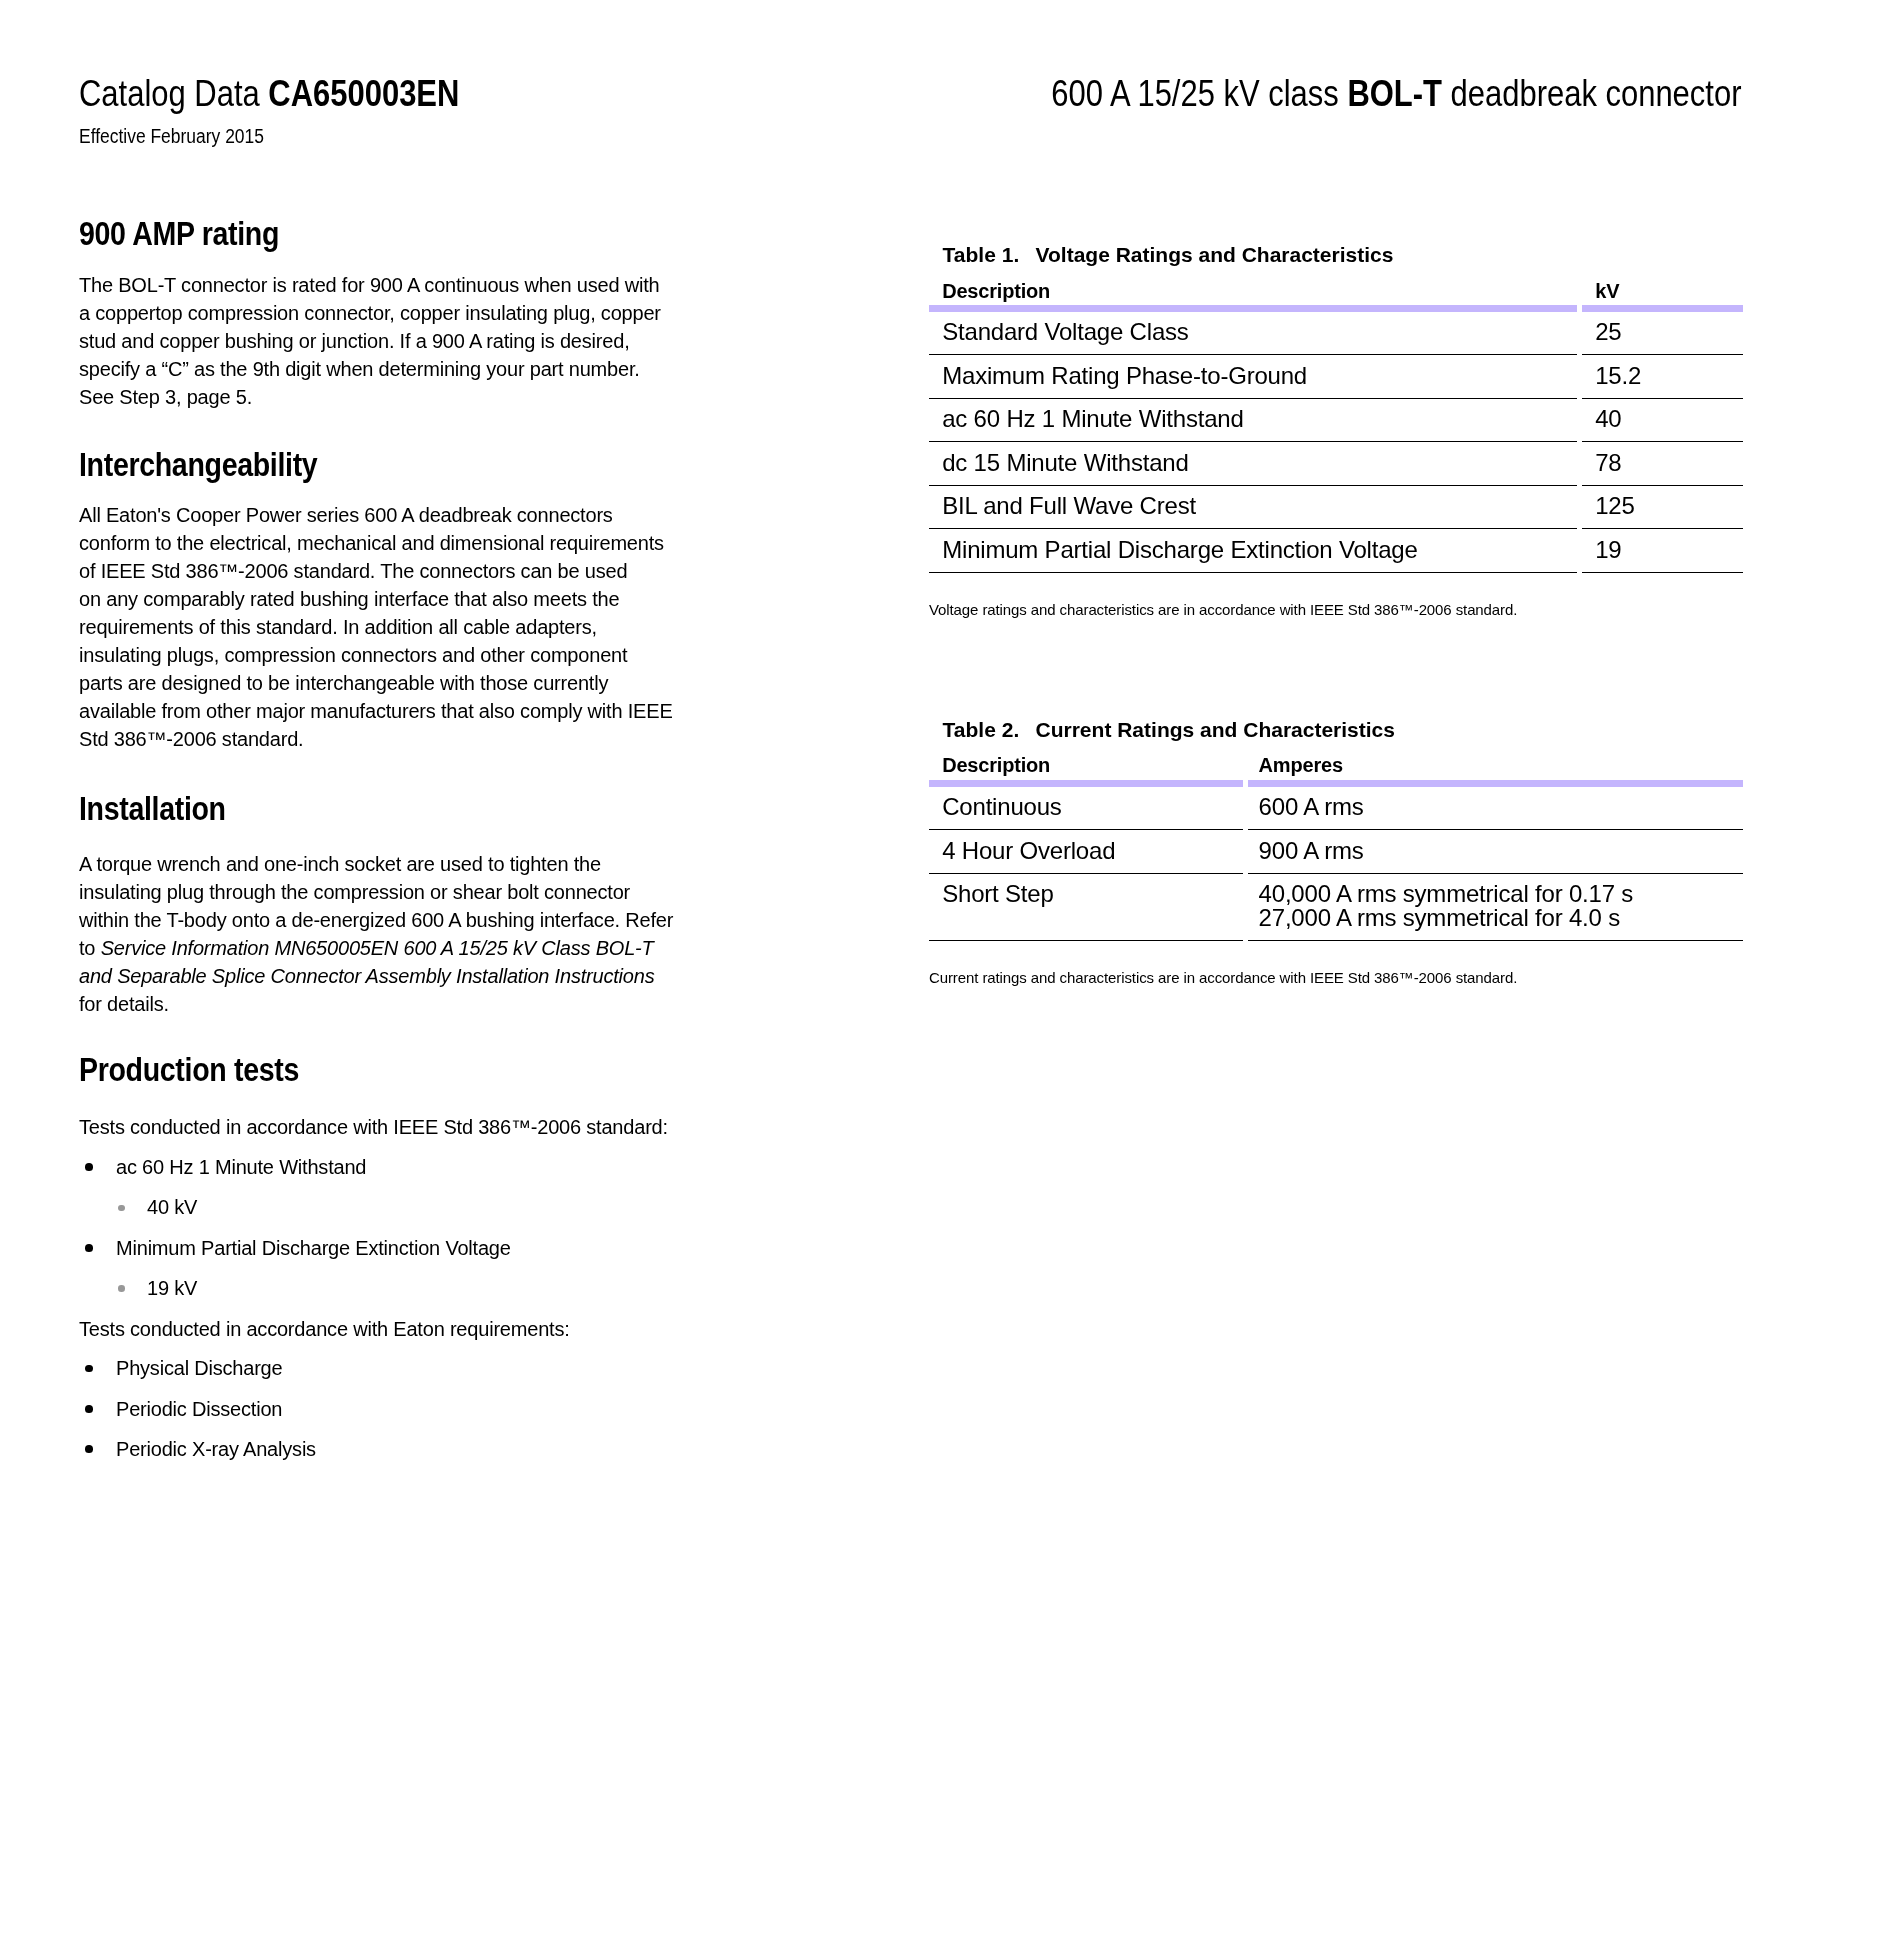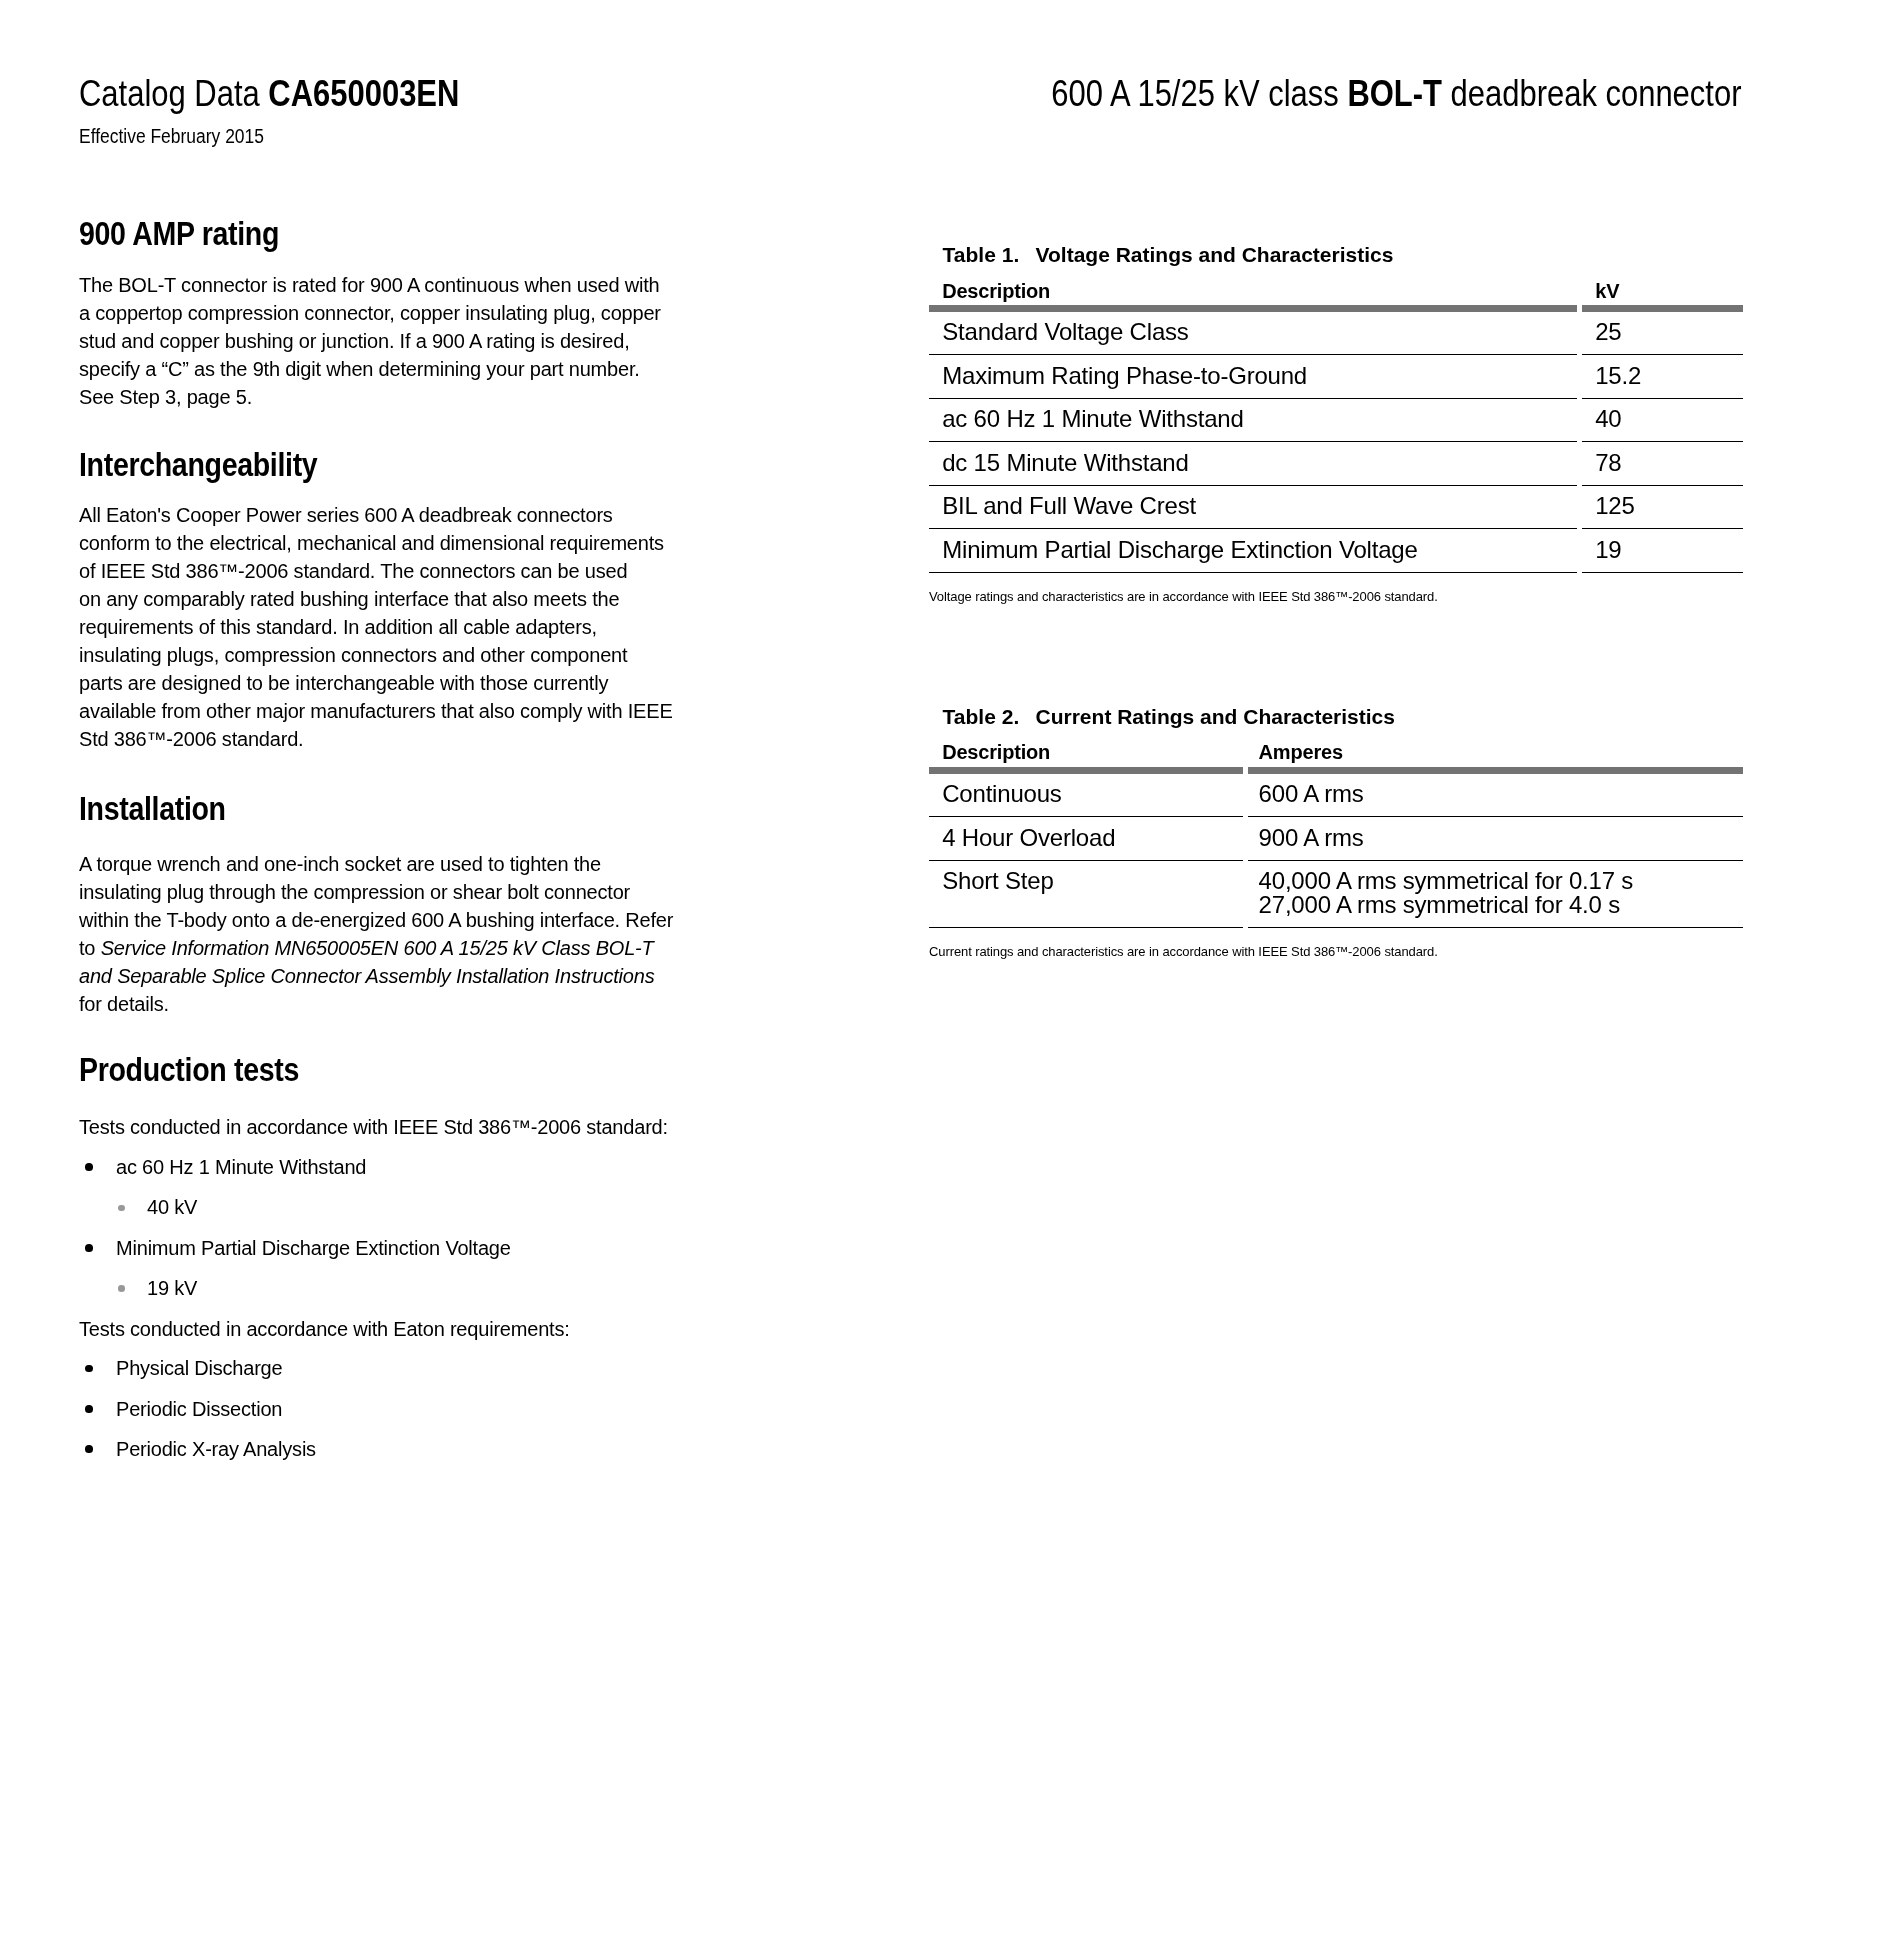--- a/index.html
+++ b/index.html
@@ -114,38 +114,38 @@
     width: calc(100% + 11px);
     margin-left: -5.4px;
   }
   table.ratings th {
     font-size: 20px;
     line-height: 22px;
     font-weight: 700;
     text-align: left;
     vertical-align: bottom;
     padding: 7px 0 3.1px 13.6px;
-    border-bottom: 7px solid #737373;
+    border-bottom: 7px solid #c4b5fd;
     letter-spacing: -0.2px;
   }
   table.ratings td {
     font-size: 24px;
     line-height: 24px;
     vertical-align: top;
     padding: 8.5px 0 10px 13.6px;
     border-bottom: 1.9px solid #000000;
     white-space: pre-line;
     letter-spacing: -0.2px;
   }
   table.t2 td.val, table.t2 th.val { padding-left: 11px; }
 
   .tbl-footnote {
-    font-size: 13px;
+    font-size: 15px;
     line-height: 20px;
-    margin-top: 14px;
+    margin-top: 27px;
     letter-spacing: -0.1px;
   }
 </style>
 </head>
 <body>
 
 <div class="page">
 
   <div class="header-row">
     <div class="title-left">

